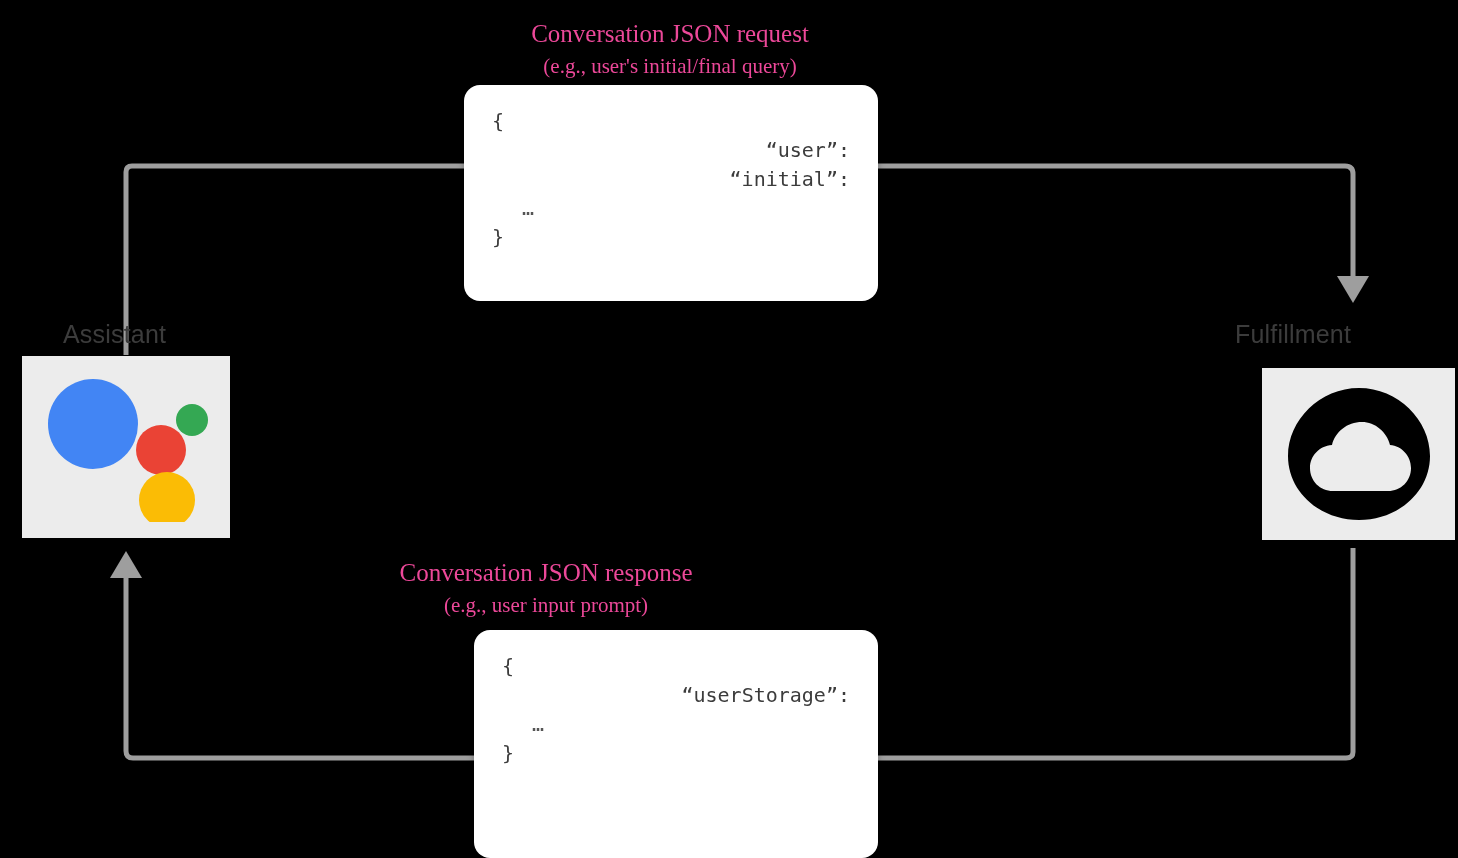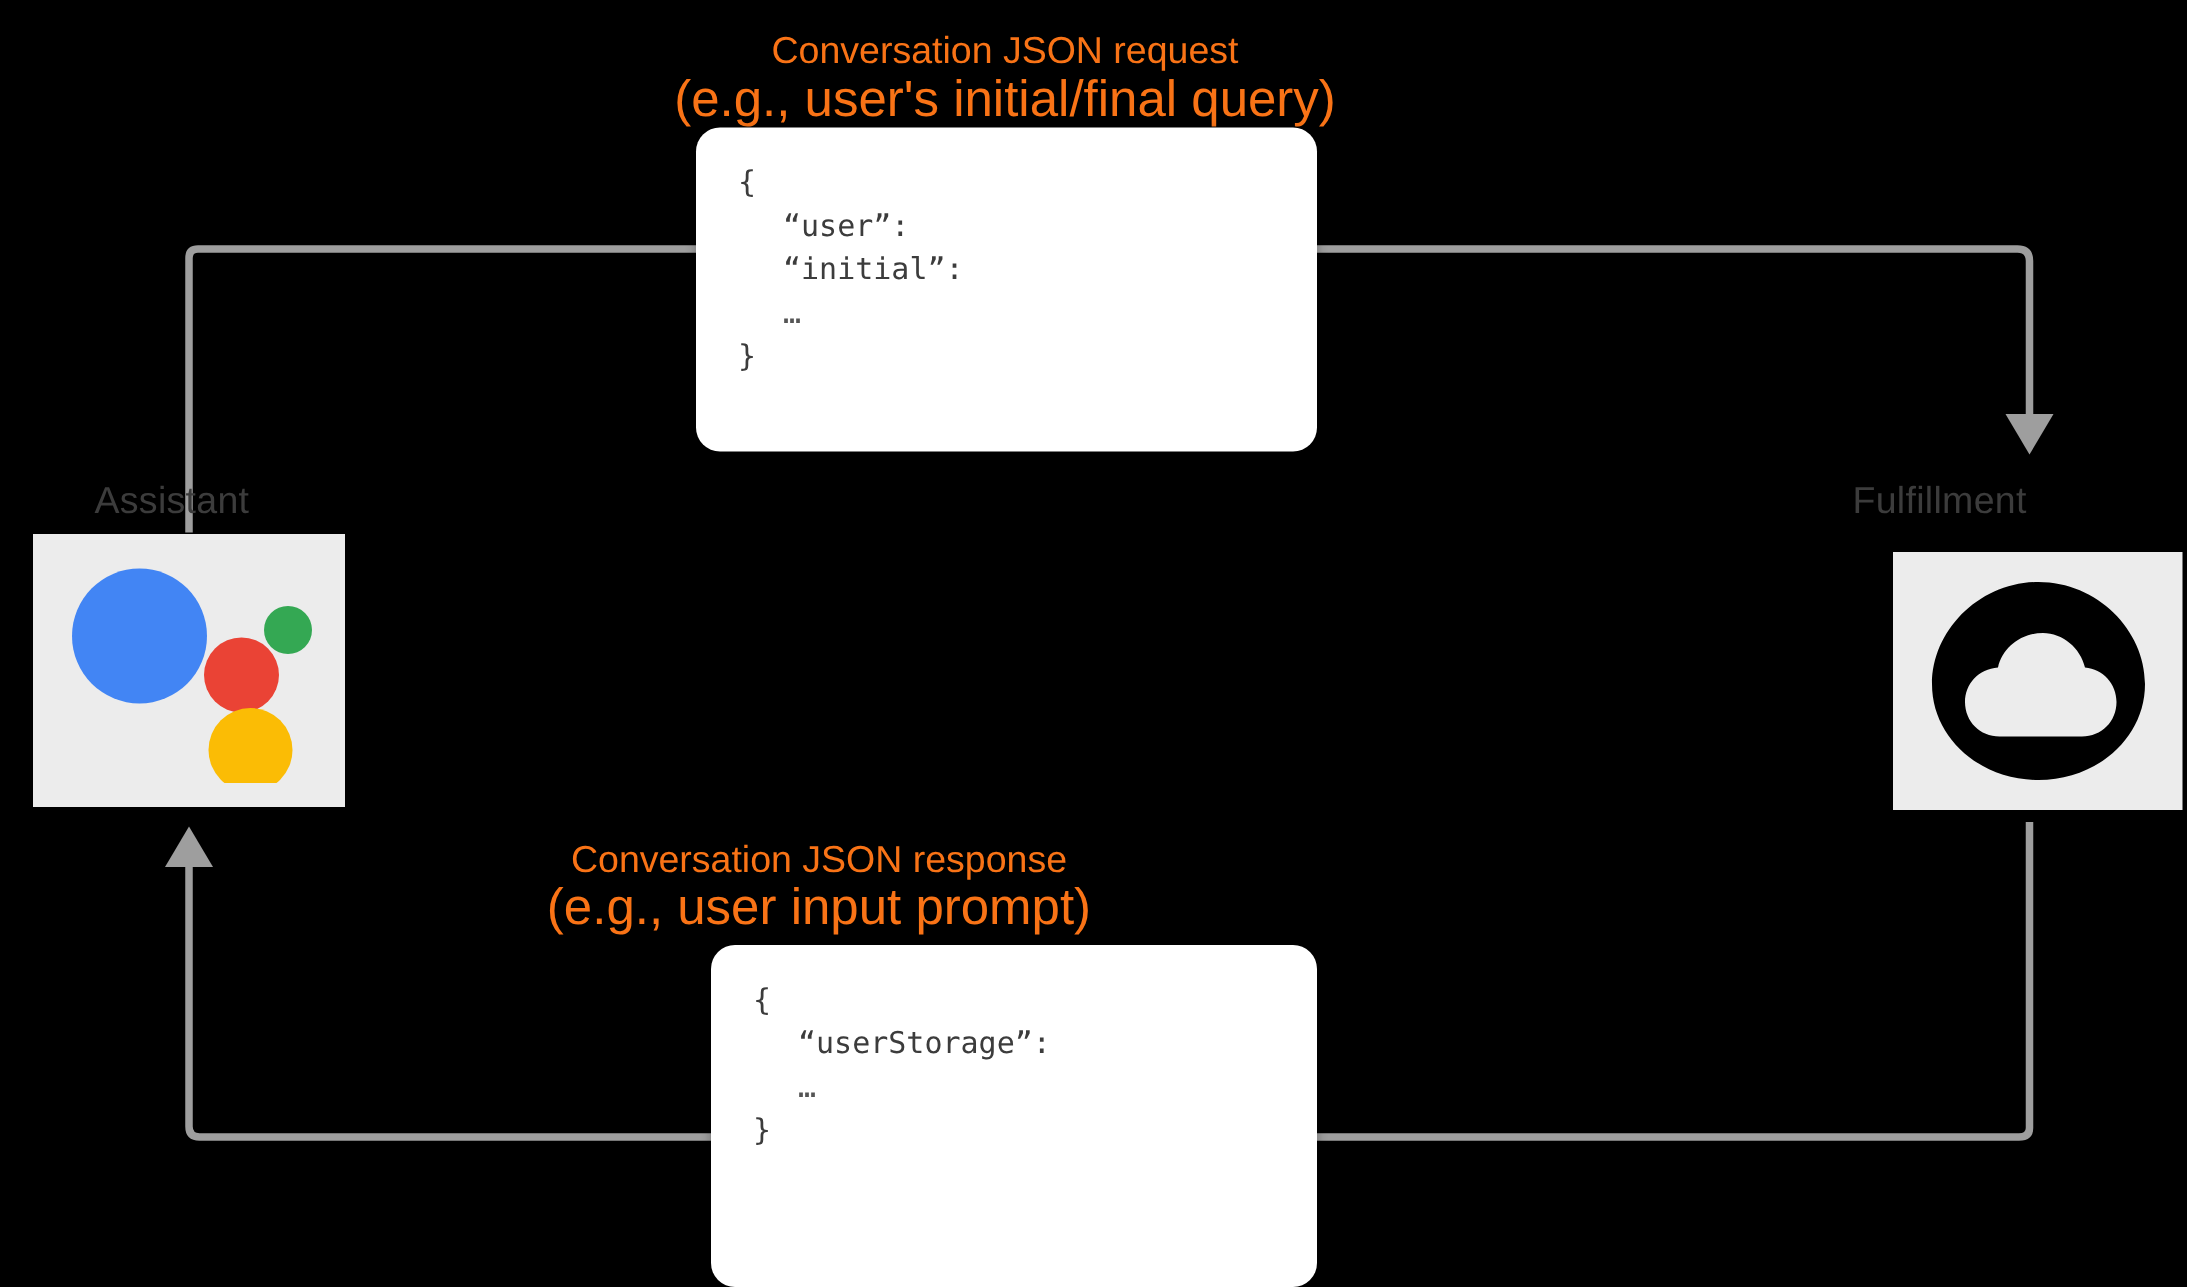--- a/index.html
+++ b/index.html
@@ -68,32 +68,32 @@
   }
   #fulfillment-label {
     left: 1213px;
     top: 320px;
     margin-left: 22px;
   }
 
   
   .flow-caption {
     position: absolute;
-    color: #f97316;
+    color: #ec4899;
     text-align: center;
-    font-family: Liberation Sans, sans-serif;
+    font-family: Liberation Serif, serif;
     white-space: nowrap;
   }
   .flow-caption .line1 {
     font-size: 25px;
     line-height: 32px;
     display: block;
   }
   .flow-caption .line2 {
-    font-size: 34px;
+    font-size: 21px;
     line-height: 32px;
     display: block;
   }
   #request-caption {
     left: 0;
     top: 18px;
     width: 1340px;
   }
   #response-caption {
     left: 0;
@@ -125,20 +125,21 @@
     top: 630px;
     width: 404px;
     height: 228px;
   }
   .json-line {
     white-space: pre;
     display: block;
   }
   .json-indent {
     padding-left: 30px;
+    text-align: right;
   }
   .json-ellipsis {
     padding-left: 30px;
     color: #555;
   }
 </style>
 </head>
 <body>
 
 <div id="stage">

